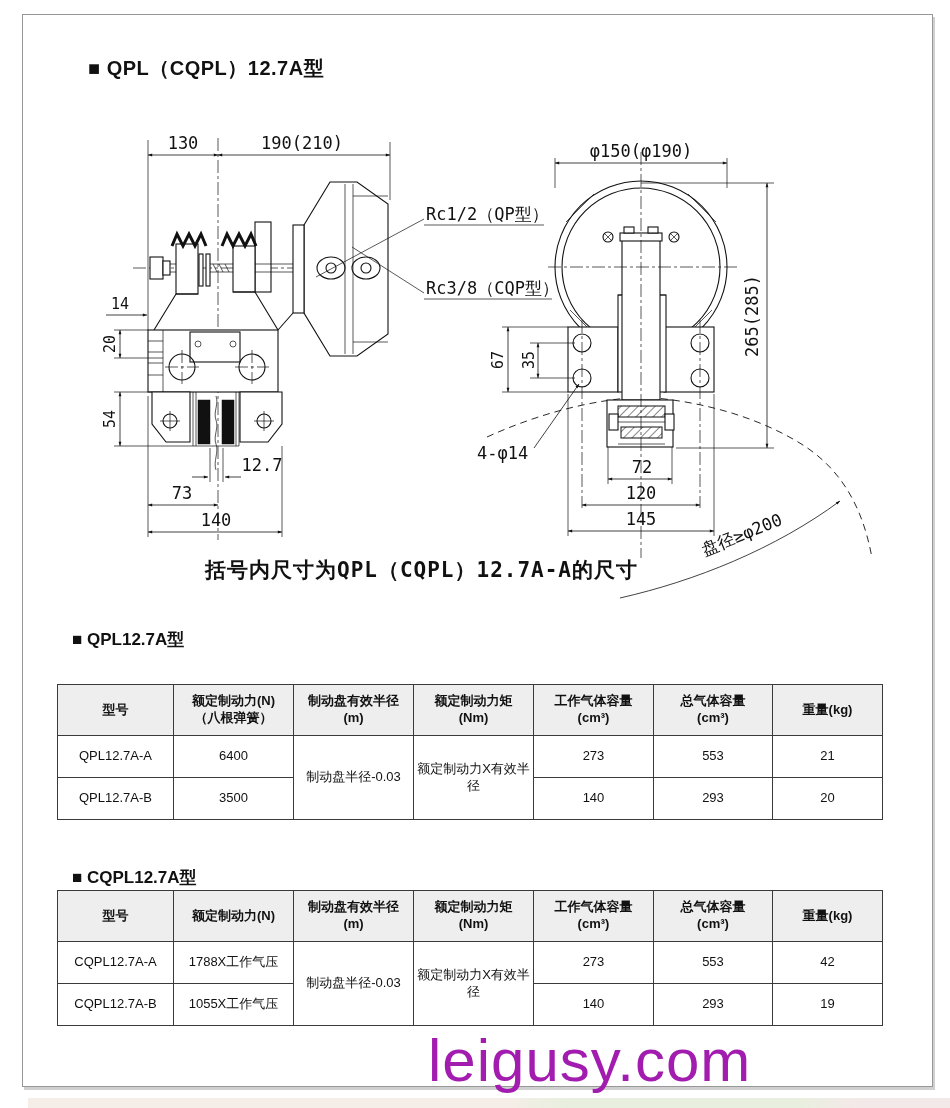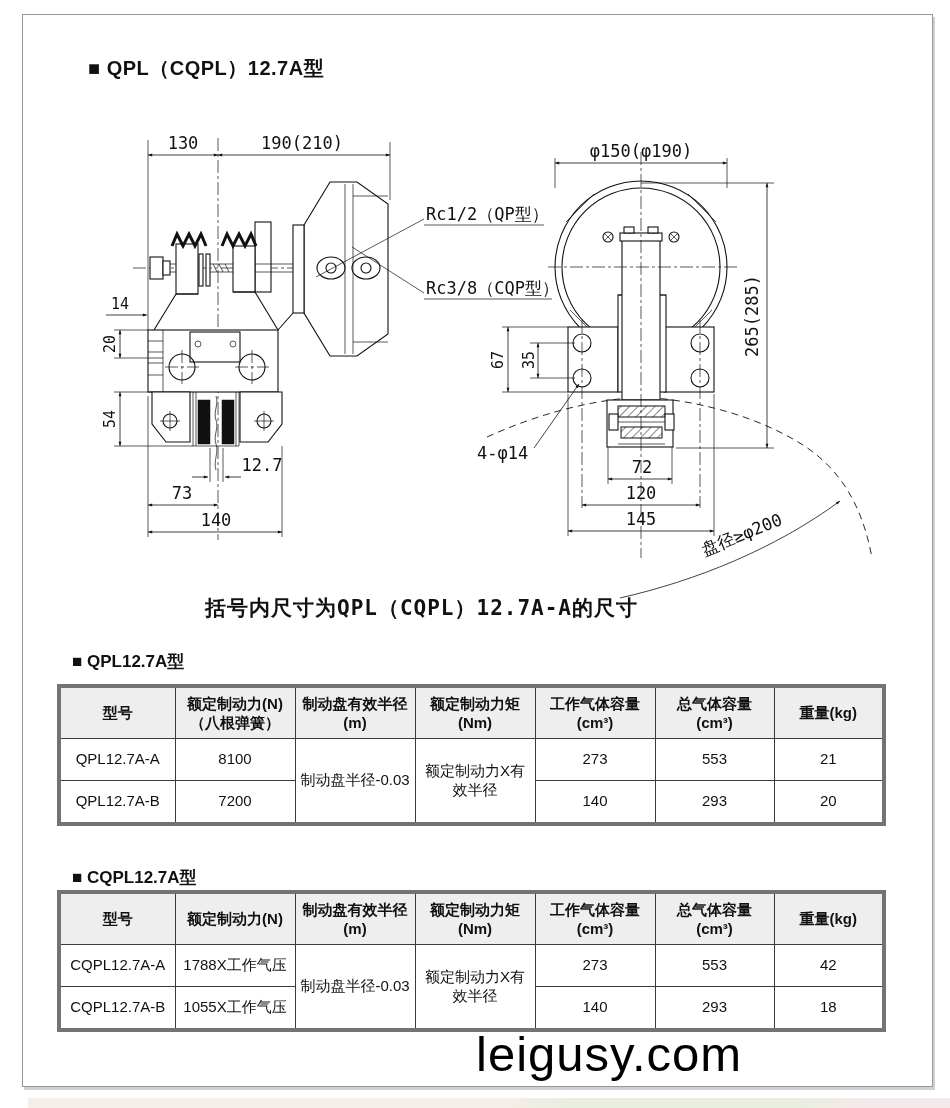--- a/index.html
+++ b/index.html
@@ -2,33 +2,33 @@
 <html><head>
 <meta charset="utf-8">
 <style>
   html,body{margin:0;padding:0;background:#fff;}
   .canvas{position:relative;width:950px;height:1108px;background:#fff;overflow:hidden;
           font-family:"Liberation Sans",sans-serif;color:#111;}
   .sheet{position:absolute;left:22px;top:14px;width:909px;height:1071px;background:#fff;
          border:1px solid #979797;box-shadow:2px 3px 0 rgba(150,150,150,.45);}
   .doc-title{position:absolute;left:88px;top:55px;font-size:20px;font-weight:bold;letter-spacing:.5px;}
   .drawing{position:absolute;left:85px;top:115px;}
-  .note{position:absolute;left:205px;top:594px;font-size:21px;font-weight:600;letter-spacing:1px;
+  .note{position:absolute;left:205px;top:556px;font-size:21px;font-weight:600;letter-spacing:1px;
         font-family:"DejaVu Sans Mono","Liberation Sans",monospace;}
   .tbl-head{position:absolute;left:72px;font-size:17px;font-weight:bold;}
   .tbl-wrap{position:absolute;left:57px;}
-  table.spec{border-collapse:collapse;table-layout:fixed;width:825px;font-size:15px;color:#111;
-             border:4px solid #737373;}
+  table.spec{border-collapse:collapse;table-layout:fixed;width:825px;font-size:13px;color:#111;
+             border:1px solid #737373;}
   table.spec th,table.spec td{border:1px solid #3a3a3a;text-align:center;vertical-align:middle;
              padding:2px 3px;overflow:hidden;}
   table.spec th{background:#eeeeee;font-weight:bold;height:46px;white-space:pre-line;line-height:1.3;}
   table.spec td{height:37px;line-height:1.25;}
   col.c0{width:116px}col.c1{width:120px}col.c2{width:120px}col.c3{width:120px}
   col.c4{width:120px}col.c5{width:119px}col.c6{width:110px}
-  .watermark{position:absolute;left:476px;top:1026px;font-size:49px;color:#000000;
+  .watermark{position:absolute;left:428px;top:1026px;font-size:60px;color:#a21caf;
              font-family:"Liberation Sans",sans-serif;letter-spacing:1px;}
   .bottom-strip{position:absolute;left:28px;top:1098px;width:922px;height:10px;
     background:linear-gradient(90deg,#f5eee8 0%,#f5eee8 52%,#e9efdf 58%,#e9efdf 84%,#f4e9e9 90%,#f4e9e9 100%);}
   
   .ln{fill:none;stroke:#111;stroke-width:1.1;}
   .lw{fill:#fff;stroke:#111;stroke-width:1.1;}
   .bk{fill:#111;stroke:#111;stroke-width:.5;}
   .thin{fill:none;stroke:#111;stroke-width:.7;}
   .cl{fill:none;stroke:#111;stroke-width:.7;stroke-dasharray:13 3 3 3;}
   .dash{fill:none;stroke:#111;stroke-width:.9;stroke-dasharray:7 5;}
@@ -196,21 +196,21 @@
       <line class="dim" x1="767" y1="183" x2="767" y2="448" marker-start="url(#ar)" marker-end="url(#ar)"></line>
       <text class="cad2" transform="rotate(-90 753 316)" x="753" y="321" text-anchor="middle">265(285)</text>
 
       <path class="dim" d="M620 598 C695 581 775 549 840 501" marker-end="url(#ar)"></path>
       <text class="cad2" transform="rotate(-22 744 540)" x="744" y="540" text-anchor="middle">盘径≥φ200</text>
     </g>
   </svg>
 
   <div class="note">括号内尺寸为QPL（CQPL）12.7A-A的尺寸</div>
 
-  <div class="tbl-head" style="top:650px">■ QPL12.7A型</div>
+  <div class="tbl-head" style="top:628px">■ QPL12.7A型</div>
   <div class="tbl-wrap" style="top:684px">
     <table class="spec">
         <colgroup>
           <col class="c0">
           <col class="c1">
           <col class="c2">
           <col class="c3">
           <col class="c4">
           <col class="c5">
           <col class="c6">
@@ -227,30 +227,30 @@
             <th>工作气体容量
 (cm³)</th>
             <th>总气体容量
 (cm³)</th>
             <th>重量(kg)</th>
           </tr>
         </thead>
         <tbody>
           <tr>
             <td>QPL12.7A-A</td>
-            <td>8100</td>
+            <td>6400</td>
             <td rowspan="2">制动盘半径-0.03</td>
             <td rowspan="2">额定制动力X有效半径</td>
             <td>273</td>
             <td>553</td>
             <td>21</td>
           </tr>
           <tr>
             <td>QPL12.7A-B</td>
-            <td>7200</td>
+            <td>3500</td>
             <td>140</td>
             <td>293</td>
             <td>20</td>
           </tr>
         </tbody>
       </table>
   </div>
 
   <div class="tbl-head" style="top:866px">■ CQPL12.7A型</div>
   <div class="tbl-wrap" style="top:890px">
@@ -287,21 +287,21 @@
             <td rowspan="2">额定制动力X有效半径</td>
             <td>273</td>
             <td>553</td>
             <td>42</td>
           </tr>
           <tr>
             <td>CQPL12.7A-B</td>
             <td>1055X工作气压</td>
             <td>140</td>
             <td>293</td>
-            <td>18</td>
+            <td>19</td>
           </tr>
         </tbody>
       </table>
   </div>
 
   <div class="watermark">leigusy.com</div>
   <div class="bottom-strip"></div>
 </div>
 
 </body></html>

